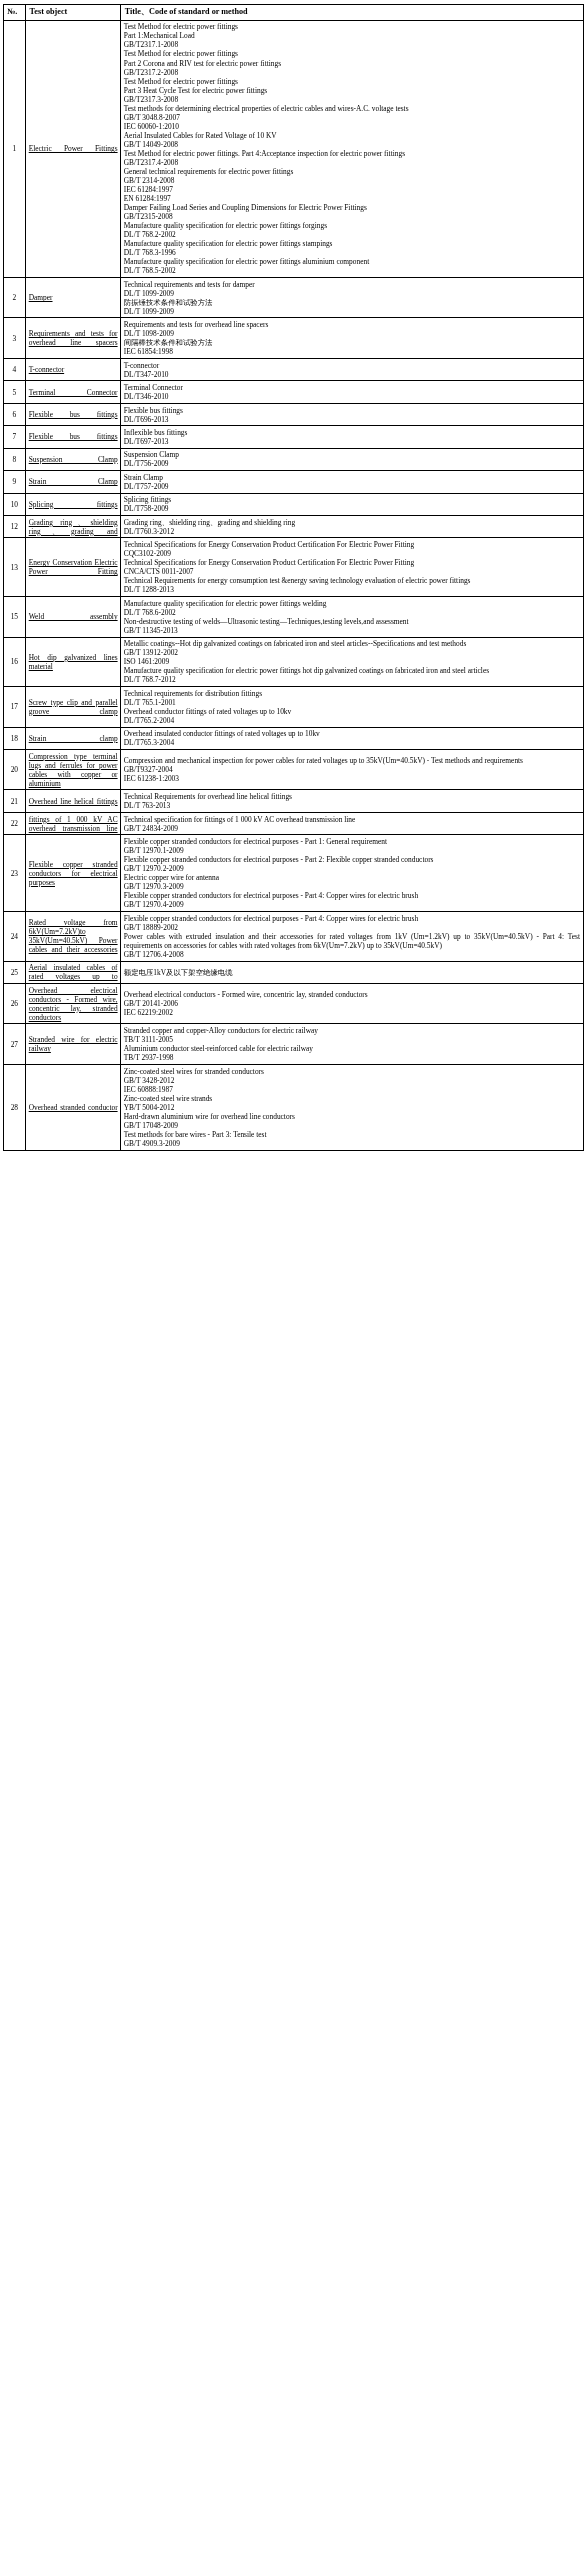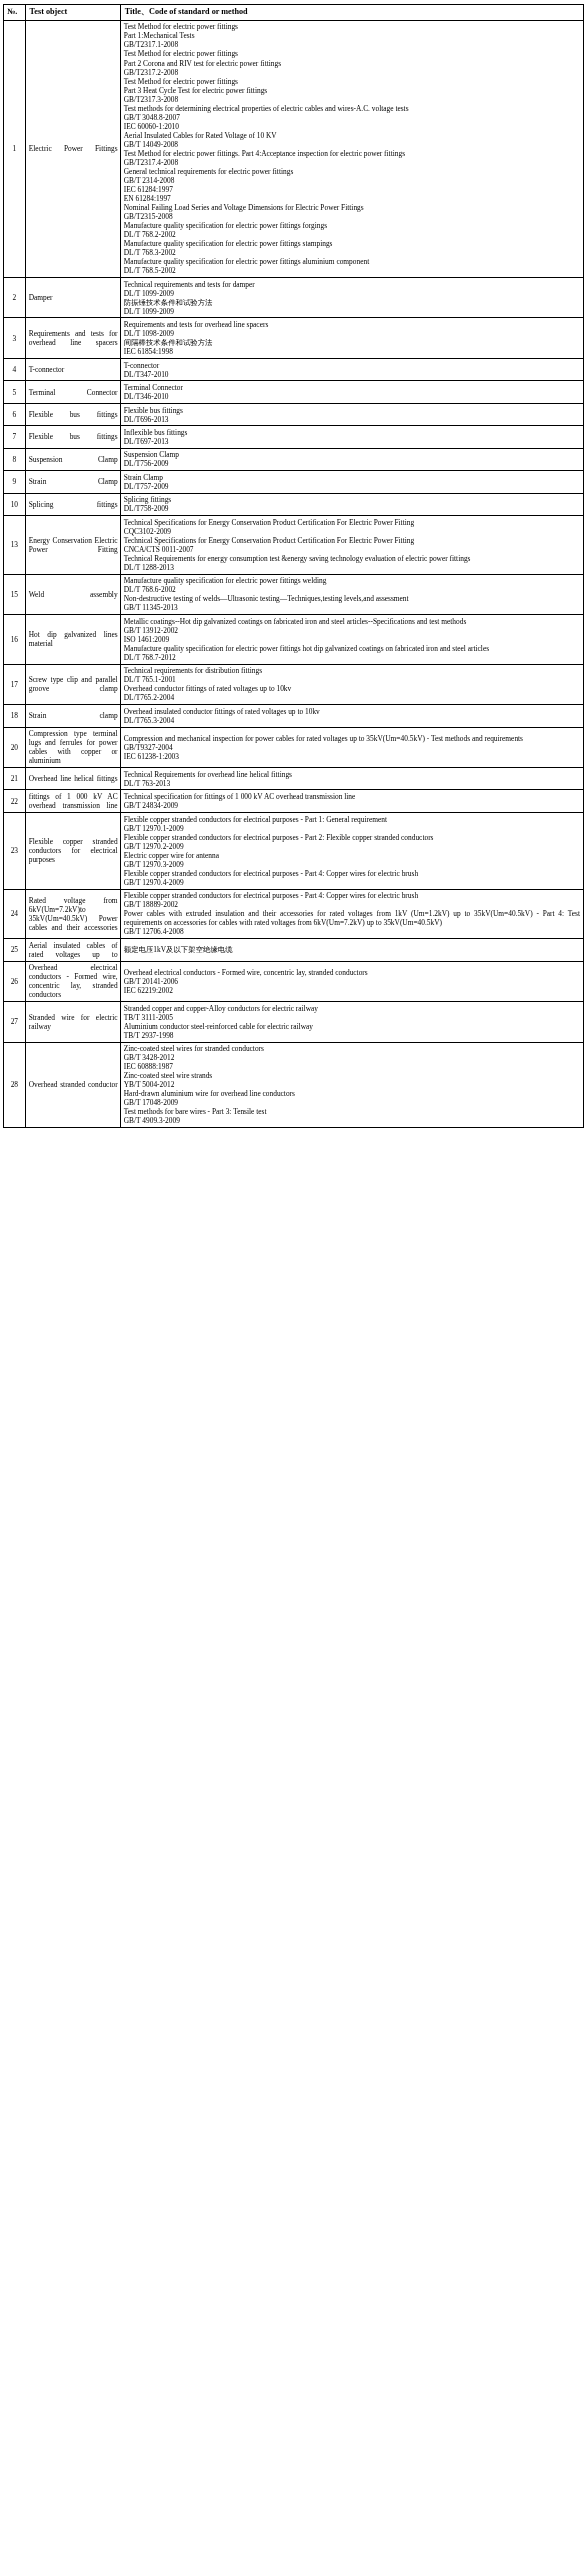--- a/index.html
+++ b/index.html
@@ -45,20 +45,21 @@
     text-align: center;
     vertical-align: middle;
     font-size: 7.8px;
   }
   td.obj {
     text-align: justify;
     text-align-last: justify;
     vertical-align: middle;
     font-size: 7.4px;
     padding: 1.7px 4.3px;
+    text-decoration: underline;
   }
   td.title {
     vertical-align: middle;
     font-size: 7.2px;
     padding: 1.7px 3.5px;
   }
   .title-line {
     display: block;
     white-space: pre-wrap;
     text-align: justify;
@@ -80,45 +81,45 @@
         <th>Test object</th>
         <th>Title、Code of standard or method</th>
       </tr>
     </thead>
     <tbody id="tbody">
         <tr>
           <td class="no">1</td>
           <td class="obj">Electric Power Fittings</td>
           <td class="title">
             <span class="title-line">Test Method for electric power fittings</span>
-            <span class="title-line">Part 1:Mechanical Tests</span>
+            <span class="title-line">Part 1:Mechanical Load</span>
             <span class="title-line">GB/T2317.1-2008</span>
             <span class="title-line">Test Method for electric power fittings</span>
             <span class="title-line">Part 2 Corona and RIV test for electric power fittings</span>
             <span class="title-line">GB/T2317.2-2008</span>
             <span class="title-line">Test Method for electric power fittings</span>
             <span class="title-line">Part 3 Heat Cycle Test for electric power fittings</span>
             <span class="title-line">GB/T2317.3-2008</span>
             <span class="title-line">Test methods for determining electrical properties of electric cables and wires-A.C. voltage tests</span>
             <span class="title-line">GB/T 3048.8-2007</span>
             <span class="title-line">IEC 60060-1:2010</span>
             <span class="title-line">Aerial Insulated Cables for Rated Voltage of 10 KV</span>
             <span class="title-line">GB/T 14049-2008</span>
             <span class="title-line">Test Method for electric power fittings. Part 4:Acceptance inspection for electric power fittings</span>
             <span class="title-line">GB/T2317.4-2008</span>
             <span class="title-line">General technical requirements for electric power fittings</span>
             <span class="title-line">GB/T 2314-2008</span>
             <span class="title-line">IEC 61284:1997</span>
             <span class="title-line">EN 61284:1997</span>
-            <span class="title-line">Nominal Failing Load Series and Voltage Dimensions for Electric Power Fittings</span>
+            <span class="title-line">Damper Failing Load Series and Coupling Dimensions for Electric Power Fittings</span>
             <span class="title-line">GB/T2315-2008</span>
             <span class="title-line">Manufacture quality specification for electric power fittings forgings</span>
             <span class="title-line">DL/T 768.2-2002</span>
             <span class="title-line">Manufacture quality specification for electric power fittings stampings</span>
-            <span class="title-line">DL/T 768.3-2002</span>
+            <span class="title-line">DL/T 768.3-1996</span>
             <span class="title-line">Manufacture quality specification for electric power fittings aluminium component</span>
             <span class="title-line">DL/T 768.5-2002</span>
           </td>
         </tr>
         <tr>
           <td class="no">2</td>
           <td class="obj">Damper</td>
           <td class="title">
             <span class="title-line">Technical requirements and tests for damper</span>
             <span class="title-line">DL/T 1099-2009</span>
@@ -183,20 +184,28 @@
             <span class="title-line">Strain Clamp</span>
             <span class="title-line">DL/T757-2009</span>
           </td>
         </tr>
         <tr>
           <td class="no">10</td>
           <td class="obj">Splicing fittings</td>
           <td class="title">
             <span class="title-line">Splicing fittings</span>
             <span class="title-line">DL/T758-2009</span>
+          </td>
+        </tr>
+        <tr>
+          <td class="no">12</td>
+          <td class="obj">Grading ring、shielding ring、grading and</td>
+          <td class="title">
+            <span class="title-line">Grading ring、shielding ring、grading and shielding ring</span>
+            <span class="title-line">DL/T760.3-2012</span>
           </td>
         </tr>
         <tr>
           <td class="no">13</td>
           <td class="obj">Energy Conservation Electric Power Fitting</td>
           <td class="title">
             <span class="title-line">Technical Specifications for Energy Conservation Product Certification For Electric Power Fitting</span>
             <span class="title-line">CQC3102-2009</span>
             <span class="title-line">Technical Specifications for Energy Conservation Product Certification For Electric Power Fitting</span>
             <span class="title-line">CNCA/CTS 0011-2007</span>

